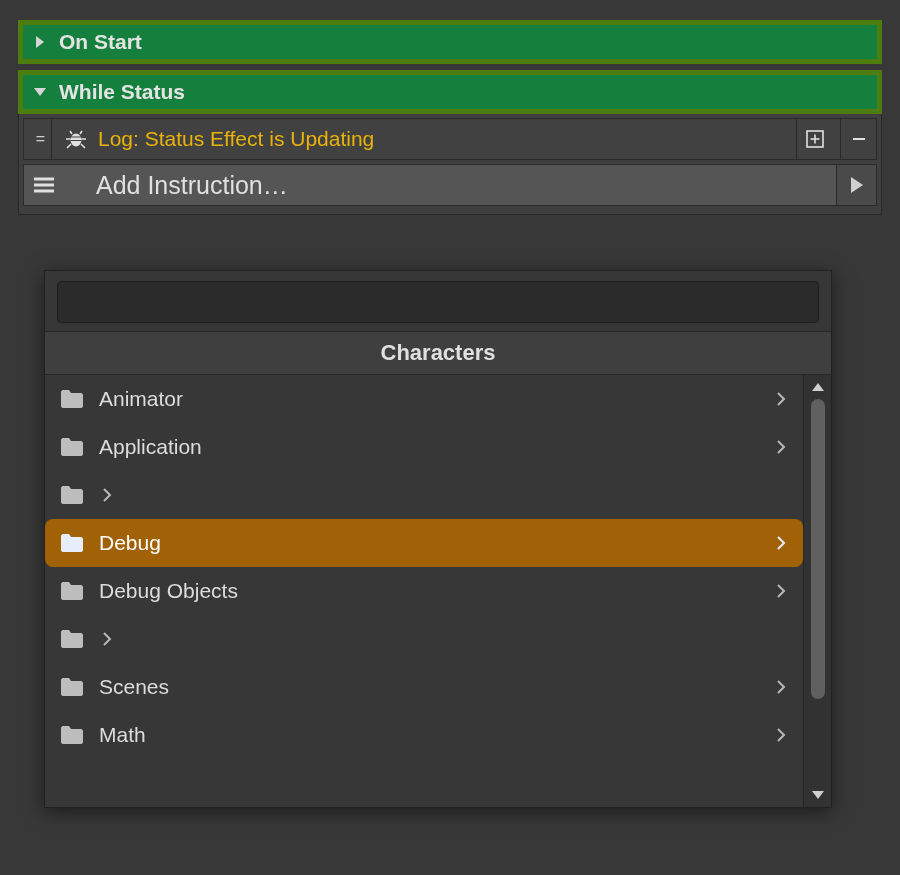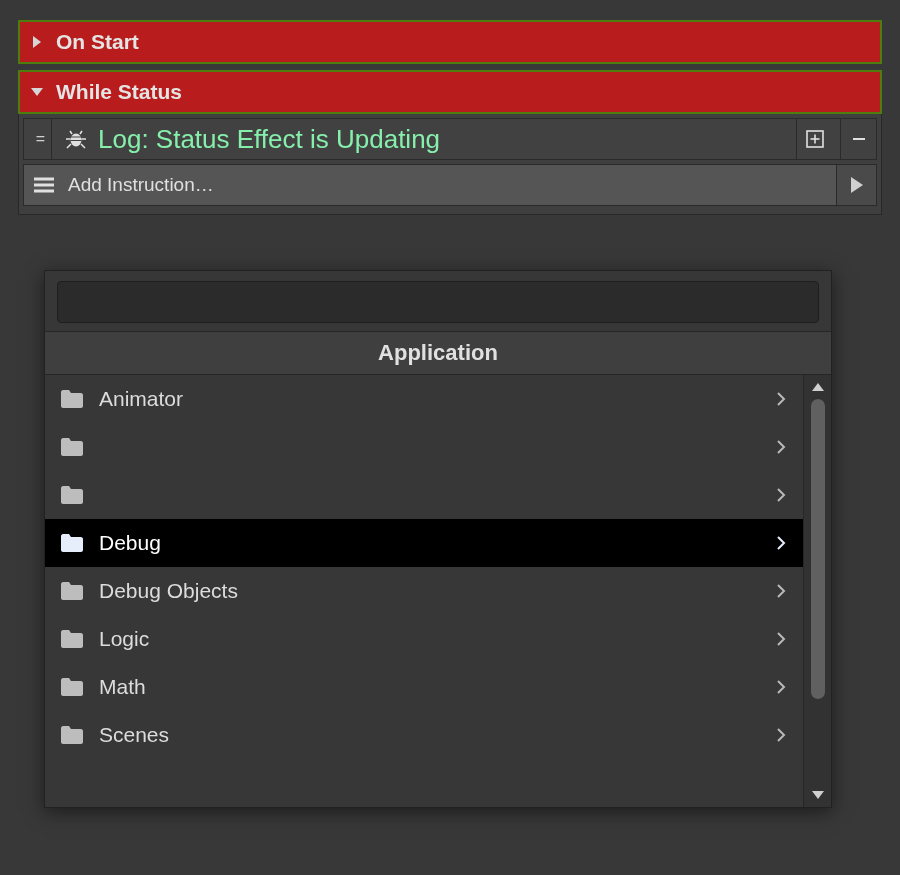--- a/index.html
+++ b/index.html
@@ -16,22 +16,22 @@
   }
 
   
   .section {
     margin-bottom: 6px;
   }
   .section-header {
     display: flex;
     align-items: center;
     height: 44px;
-    background: #b91c1c;
-    border: 2px solid #4d7c0f;
+    background: #15803d;
+    border: 5px solid #4d7c0f;
     padding: 0 10px;
     gap: 12px;
     cursor: pointer;
   }
   .section-header .foldout {
     width: 14px;
     height: 14px;
     display: flex;
     align-items: center;
     justify-content: center;
@@ -75,22 +75,22 @@
   }
   .instruction-row .bug-icon {
     width: 28px;
     display: flex;
     align-items: center;
     justify-content: center;
     color: #e0e0e0;
   }
   .instruction-row .label {
     flex: 1;
-    font-size: 26px;
-    color: #86efac;
+    font-size: 21px;
+    color: #eab308;
   }
   .instruction-row .btn {
     width: 36px;
     height: 100%;
     display: flex;
     align-items: center;
     justify-content: center;
     border-left: 1px solid #2a2a2a;
     color: #e0e0e0;
     cursor: pointer;
@@ -109,22 +109,23 @@
   }
   .add-row .list-icon {
     width: 28px;
     display: flex;
     align-items: center;
     justify-content: center;
     color: #e0e0e0;
   }
   .add-row .add-label {
     flex: 1;
-    font-size: 19px;
-    color: #e0e0e0;
+    font-size: 25px;
+    color: #e0e0e0;
+    margin-left: 28px;
   }
   .add-row .play-btn {
     width: 40px;
     height: 100%;
     display: flex;
     align-items: center;
     justify-content: center;
     border-left: 1px solid #2a2a2a;
     background: #4a4a4a;
     color: #d0d0d0;
@@ -177,25 +178,25 @@
   }
   .dropdown .dd-item {
     display: flex;
     align-items: center;
     height: 48px;
     padding: 0 14px 0 14px;
     gap: 14px;
     font-size: 21px;
     color: #dcdcdc;
     cursor: pointer;
-    justify-content: space-between;
   }
   .dropdown .dd-item.selected {
-    background: #000000;
+    background: #a16207;
     color: #ffffff;
+    border-radius: 8px;
   }
   .dropdown .dd-item .folder {
     width: 26px;
     display: flex;
     align-items: center;
     justify-content: center;
     color: #bdbdbd;
   }
   .dropdown .dd-item.selected .folder { color: #e6eefb; }
   .dropdown .dd-item .name { flex: 1; }
@@ -318,21 +319,21 @@
 
     </div>
   </div>
 </div>
 
 <div class="dropdown">
   <div class="search-wrap">
     <input class="search" type="text" value="" style="">
   </div>
   <div class="dd-header">
-    <span>Application</span>
+    <span>Characters</span>
   </div>
   <div class="dd-body">
     <div class="dd-list" id="dd-list">
         <div class="dd-item">
           <span class="folder">
             <svg width="24" height="20" viewBox="0 0 24 20" fill="currentColor">
               <path d="M1 3 C1 2 2 1 3 1 L9 1 L11 4 L21 4 C22 4 23 5 23 6 L23 17 C23 18 22 19 21 19 L3 19 C2 19 1 18 1 17 Z"></path>
             </svg>
           </span>
           <span class="name">Animator</span>
@@ -341,20 +342,21 @@
               <path d="M2 2 L8 8 L2 14"></path>
             </svg>
           </span>
         </div>
         <div class="dd-item">
           <span class="folder">
             <svg width="24" height="20" viewBox="0 0 24 20" fill="currentColor">
               <path d="M1 3 C1 2 2 1 3 1 L9 1 L11 4 L21 4 C22 4 23 5 23 6 L23 17 C23 18 22 19 21 19 L3 19 C2 19 1 18 1 17 Z"></path>
             </svg>
           </span>
+          <span class="name">Application</span>
           <span class="chev">
             <svg width="10" height="16" viewBox="0 0 10 16" fill="none" stroke="currentColor" stroke-width="2">
               <path d="M2 2 L8 8 L2 14"></path>
             </svg>
           </span>
         </div>
         <div class="dd-item">
           <span class="folder">
             <svg width="24" height="20" viewBox="0 0 24 20" fill="currentColor">
               <path d="M1 3 C1 2 2 1 3 1 L9 1 L11 4 L21 4 C22 4 23 5 23 6 L23 17 C23 18 22 19 21 19 L3 19 C2 19 1 18 1 17 Z"></path>
@@ -391,47 +393,46 @@
               <path d="M2 2 L8 8 L2 14"></path>
             </svg>
           </span>
         </div>
         <div class="dd-item">
           <span class="folder">
             <svg width="24" height="20" viewBox="0 0 24 20" fill="currentColor">
               <path d="M1 3 C1 2 2 1 3 1 L9 1 L11 4 L21 4 C22 4 23 5 23 6 L23 17 C23 18 22 19 21 19 L3 19 C2 19 1 18 1 17 Z"></path>
             </svg>
           </span>
-          <span class="name">Logic</span>
+          <span class="chev">
+            <svg width="10" height="16" viewBox="0 0 10 16" fill="none" stroke="currentColor" stroke-width="2">
+              <path d="M2 2 L8 8 L2 14"></path>
+            </svg>
+          </span>
+        </div>
+        <div class="dd-item">
+          <span class="folder">
+            <svg width="24" height="20" viewBox="0 0 24 20" fill="currentColor">
+              <path d="M1 3 C1 2 2 1 3 1 L9 1 L11 4 L21 4 C22 4 23 5 23 6 L23 17 C23 18 22 19 21 19 L3 19 C2 19 1 18 1 17 Z"></path>
+            </svg>
+          </span>
+          <span class="name">Scenes</span>
           <span class="chev">
             <svg width="10" height="16" viewBox="0 0 10 16" fill="none" stroke="currentColor" stroke-width="2">
               <path d="M2 2 L8 8 L2 14"></path>
             </svg>
           </span>
         </div>
         <div class="dd-item">
           <span class="folder">
             <svg width="24" height="20" viewBox="0 0 24 20" fill="currentColor">
               <path d="M1 3 C1 2 2 1 3 1 L9 1 L11 4 L21 4 C22 4 23 5 23 6 L23 17 C23 18 22 19 21 19 L3 19 C2 19 1 18 1 17 Z"></path>
             </svg>
           </span>
           <span class="name">Math</span>
-          <span class="chev">
-            <svg width="10" height="16" viewBox="0 0 10 16" fill="none" stroke="currentColor" stroke-width="2">
-              <path d="M2 2 L8 8 L2 14"></path>
-            </svg>
-          </span>
-        </div>
-        <div class="dd-item">
-          <span class="folder">
-            <svg width="24" height="20" viewBox="0 0 24 20" fill="currentColor">
-              <path d="M1 3 C1 2 2 1 3 1 L9 1 L11 4 L21 4 C22 4 23 5 23 6 L23 17 C23 18 22 19 21 19 L3 19 C2 19 1 18 1 17 Z"></path>
-            </svg>
-          </span>
-          <span class="name">Scenes</span>
           <span class="chev">
             <svg width="10" height="16" viewBox="0 0 10 16" fill="none" stroke="currentColor" stroke-width="2">
               <path d="M2 2 L8 8 L2 14"></path>
             </svg>
           </span>
         </div>
       </div>
     <div class="sb-col">
       <div class="sb-arrow">
         <svg width="12" height="8" viewBox="0 0 12 8">

